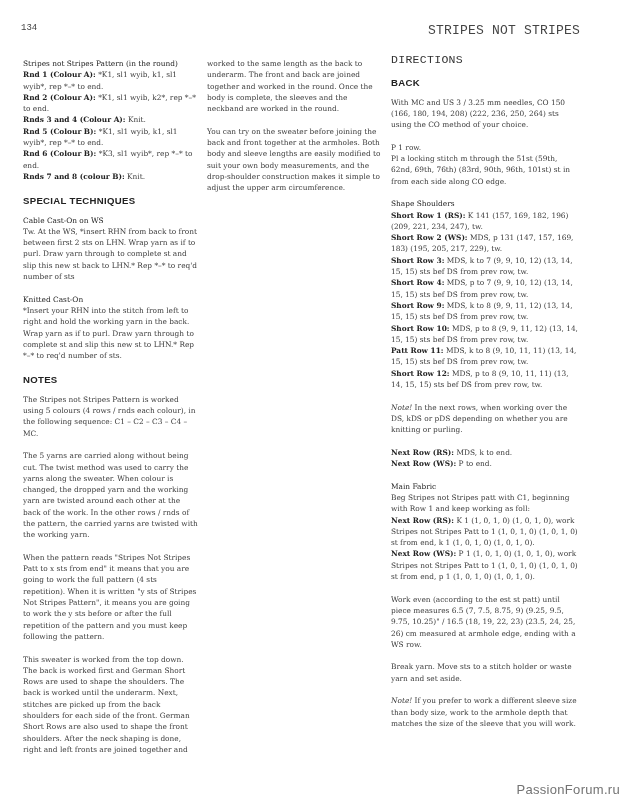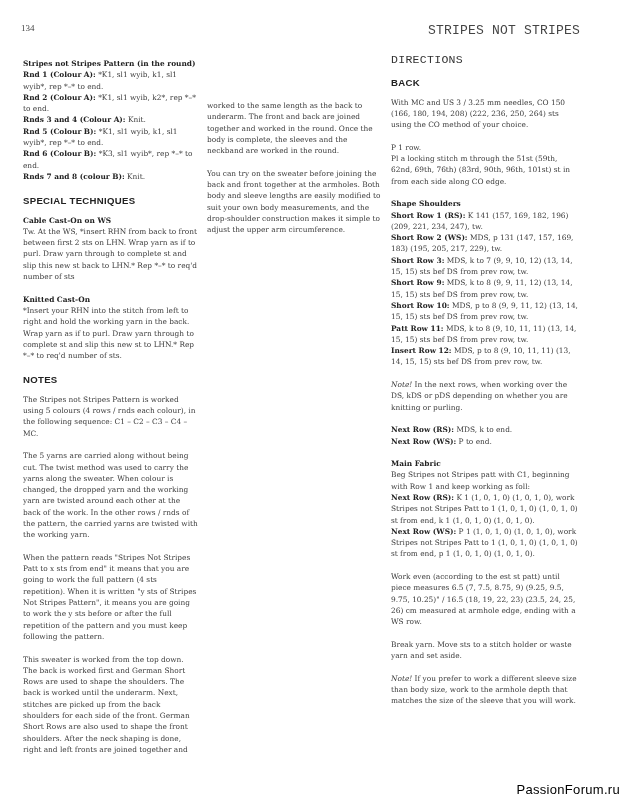--- a/index.html
+++ b/index.html
@@ -1,30 +1,30 @@
 <!DOCTYPE html>
 <html><head>
 <meta charset="utf-8">
 <style>
   html, body { margin:0; padding:0; }
   body { width:626px; height:800px; background:#ffffff; position:relative; overflow:hidden;
          font-family:"DejaVu Serif", serif; color:#3a3a3a; }
-  .page-num { position:absolute; left:21px; top:23px; font-family:Liberation Serif, serif; font-size:9px; color:#444; }
+  .page-num { position:absolute; left:21px; top:23px; font-family:Liberation Mono, monospace; font-size:9px; color:#444; }
   .running-head { position:absolute; right:46px; top:23px; font-family:"Liberation Mono", monospace; font-size:13px; letter-spacing:0.2px; color:#444; }
   .col { position:absolute; top:58px; width:176px; font-size:7.4px; line-height:11.3px; }
   .col1 { left:23px; }
-  .col2 { left:207px;margin-top:42px; }
+  .col2 { left:207px; }
   .col3 { left:391px; top:54px; width:188px; }
   p { margin:0 0 11.3px 0; }
   .b { font-weight:bold; color:#222; }
   .i { font-style:italic; }
   h2.sans { font-family:"Liberation Sans", sans-serif; font-weight:bold; font-size:9.6px; letter-spacing:0.3px; margin:13px 0 8px 0; color:#222; }
   h1.mono { font-family:"Liberation Mono", monospace; font-weight:normal; font-size:11.5px; margin:0 0 12px 0; color:#333; letter-spacing:0.3px; }
-  .sub { font-weight:bold; color:#222; }
-  .watermark { position:absolute; right:6px; bottom:3px; font-family:"Liberation Sans", sans-serif; font-size:13px; color:#000000; letter-spacing:0.3px; }
+  .sub { font-weight:normal; color:#222; }
+  .watermark { position:absolute; right:6px; bottom:3px; font-family:"Liberation Sans", sans-serif; font-size:13px; color:#737373; letter-spacing:0.3px; }
 </style>
 </head>
 <body>
 
 <div class="page-num">134</div>
 <div class="running-head">STRIPES NOT STRIPES</div>
 
 <div class="col col1">
   <div>
     <div class="sub">Stripes not Stripes Pattern (in the round)</div>
@@ -58,24 +58,25 @@
   <h1 class="mono">DIRECTIONS</h1>
   <h2 class="sans" style="margin-top:0">BACK</h2>
   <p>With MC and US 3 / 3.25 mm needles, CO 150 (166, 180, 194, 208) (222, 236, 250, 264) sts using the CO method of your choice.</p>
   <div>P 1 row.</div>
   <p>Pl a locking stitch m through the 51st (59th, 62nd, 69th, 76th) (83rd, 90th, 96th, 101st) st in from each side along CO edge.</p>
 
   <div class="sub">Shape Shoulders</div>
   <div><span class="b">Short Row 1 (RS):</span><span> K 141 (157, 169, 182, 196) (209, 221, 234, 247), tw.</span></div>
   <div><span class="b">Short Row 2 (WS):</span><span> MDS, p 131 (147, 157, 169, 183) (195, 205, 217, 229), tw.</span></div>
   <div><span class="b">Short Row 3:</span><span> MDS, k to 7 (9, 9, 10, 12) (13, 14, 15, 15) sts bef DS from prev row, tw.</span></div>
+  <div><span class="b">Short Row 4:</span><span> MDS, p to 7 (9, 9, 10, 12) (13, 14, 15, 15) sts bef DS from prev row, tw.</span></div>
   <div><span class="b">Short Row 9:</span><span> MDS, k to 8 (9, 9, 11, 12) (13, 14, 15, 15) sts bef DS from prev row, tw.</span></div>
   <div><span class="b">Short Row 10:</span><span> MDS, p to 8 (9, 9, 11, 12) (13, 14, 15, 15) sts bef DS from prev row, tw.</span></div>
   <div><span class="b">Patt Row 11:</span><span> MDS, k to 8 (9, 10, 11, 11) (13, 14, 15, 15) sts bef DS from prev row, tw.</span></div>
-  <p><span class="b">Insert Row 12:</span><span> MDS, p to 8 (9, 10, 11, 11) (13, 14, 15, 15) sts bef DS from prev row, tw.</span></p>
+  <p><span class="b">Short Row 12:</span><span> MDS, p to 8 (9, 10, 11, 11) (13, 14, 15, 15) sts bef DS from prev row, tw.</span></p>
 
   <p><span class="i">Note!</span><span> In the next rows, when working over the DS, kDS or pDS depending on whether you are knitting or purling.</span></p>
 
   <div><span class="b">Next Row (RS):</span><span> MDS, k to end.</span></div>
   <p><span class="b">Next Row (WS):</span><span> P to end.</span></p>
 
   <div class="sub">Main Fabric</div>
   <div>Beg Stripes not Stripes patt with C1, beginning with Row 1 and keep working as foll:</div>
   <div><span class="b">Next Row (RS):</span><span> K 1 (1, 0, 1, 0) (1, 0, 1, 0), work Stripes not Stripes Patt to 1 (1, 0, 1, 0) (1, 0, 1, 0) st from end, k 1 (1, 0, 1, 0) (1, 0, 1, 0).</span></div>
   <p><span class="b">Next Row (WS):</span><span> P 1 (1, 0, 1, 0) (1, 0, 1, 0), work Stripes not Stripes Patt to 1 (1, 0, 1, 0) (1, 0, 1, 0) st from end, p 1 (1, 0, 1, 0) (1, 0, 1, 0).</span></p>

